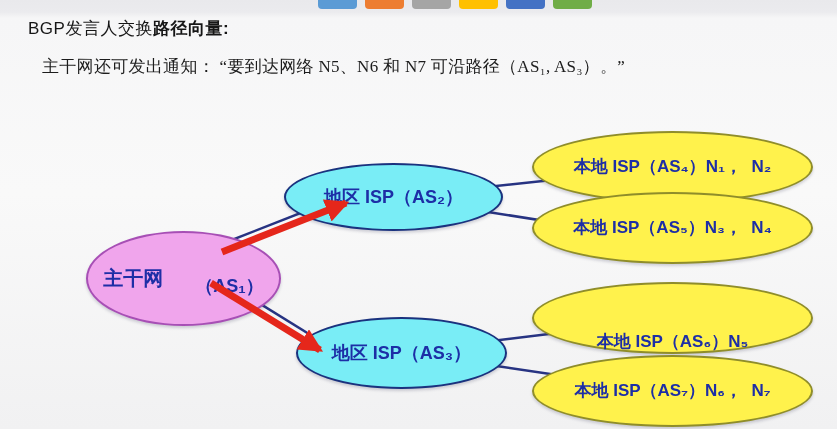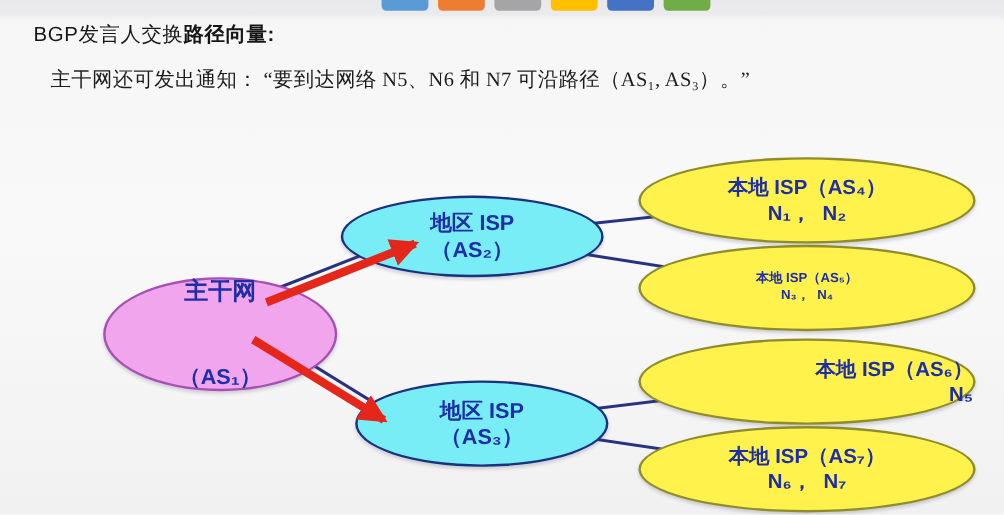--- a/index.html
+++ b/index.html
@@ -26,33 +26,33 @@
     font-family:"Liberation Serif","DejaVu Serif",serif; letter-spacing:0.3px; z-index:5;
     white-space:pre;
   }
 
   svg.layer { position:absolute; left:0; top:0; width:837px; height:429px; pointer-events:none; }
   .links-layer { z-index:1; }
   .arrows-layer { z-index:3; }
 
   .node {
     position:absolute; z-index:2; border-radius:50%;
-    display:flex; flex-direction:column; align-items:center; justify-content:center;
+    display:flex; flex-direction:row; align-items:center; justify-content:center;
     border:2px solid #333; text-align:center; font-weight:bold;
     box-shadow:0 2px 3px rgba(60,60,90,0.22);
     line-height:1.25;
   }
   .node .l1, .node .l2 { white-space:pre; }
 
   .n-as1 { left:86px;  top:231px; width:195px; height:95px; font-size:20px; }
   .n-as1 .l2 { font-size:18px;margin-top:15px; }
   .n-as2 { left:284px; top:163px; width:219px; height:68px; font-size:18px; }
   .n-as3 { left:296px; top:317px; width:211px; height:72px; font-size:18px; }
   .n-as4 { left:532px; top:131px; width:281px; height:72px; font-size:17px; }
-  .n-as5 { left:532px; top:204px; width:281px; height:72px; font-size:11px; }
+  .n-as5 { left:532px; top:192px; width:281px; height:72px; font-size:17px; }
   .n-as6 { left:532px; top:282px; width:281px; height:72px; font-size:17px;align-items:flex-end; }
   .n-as7 { left:532px; top:355px; width:281px; height:72px; font-size:17px; }
 </style>
 </head>
 <body>
 
 <div class="slide">
 
   <div>
     <span class="swatch s0" style="background-color: rgb(91, 155, 213);"></span>

